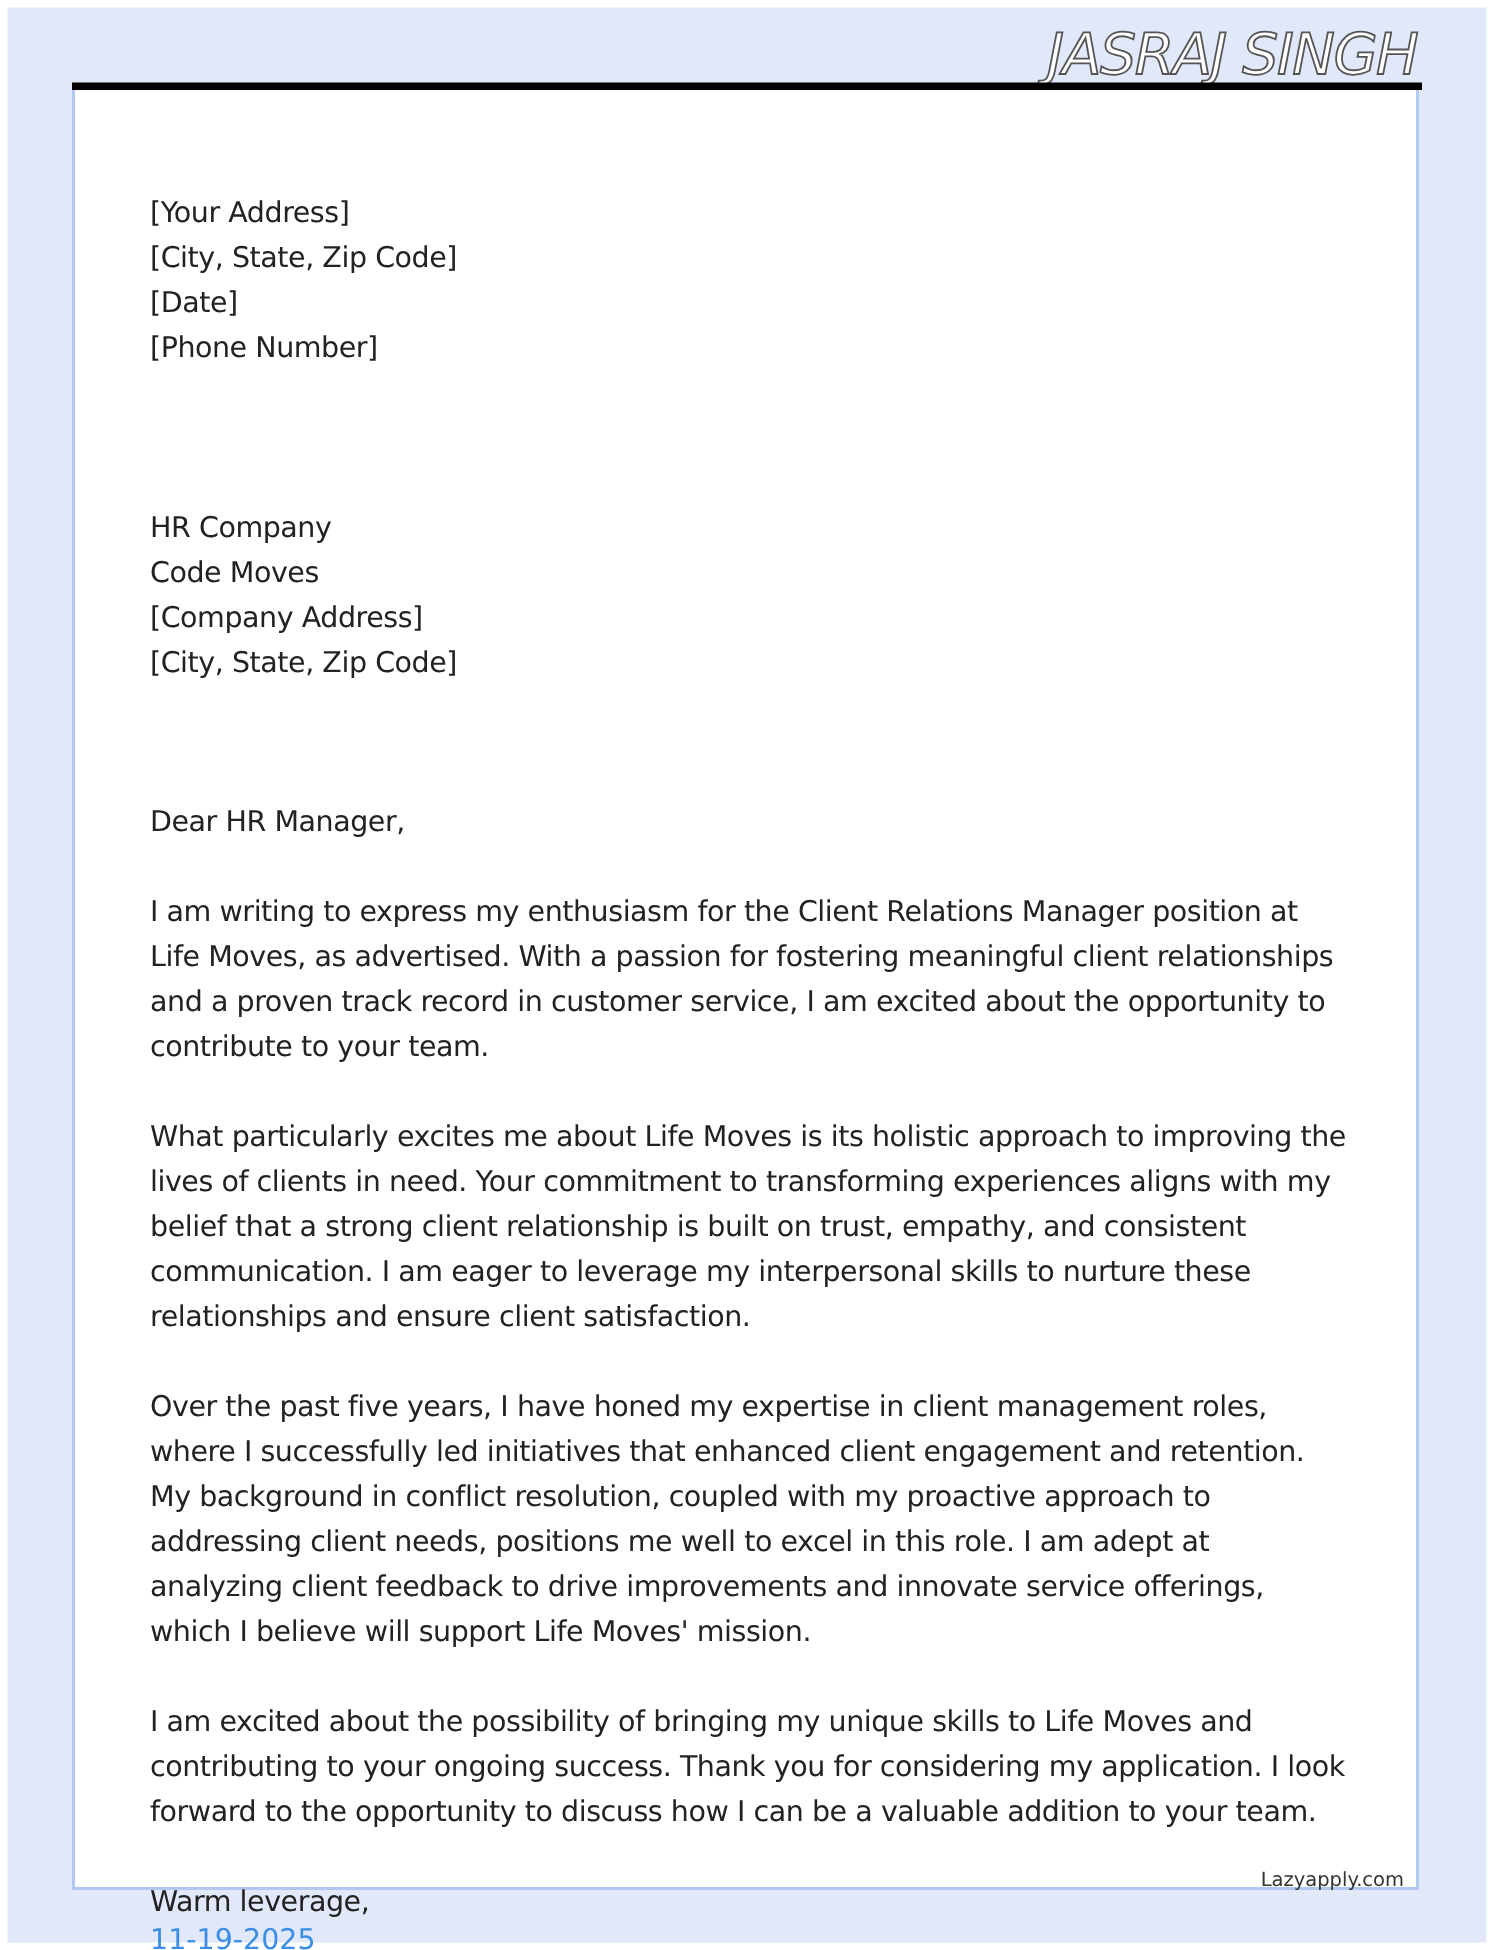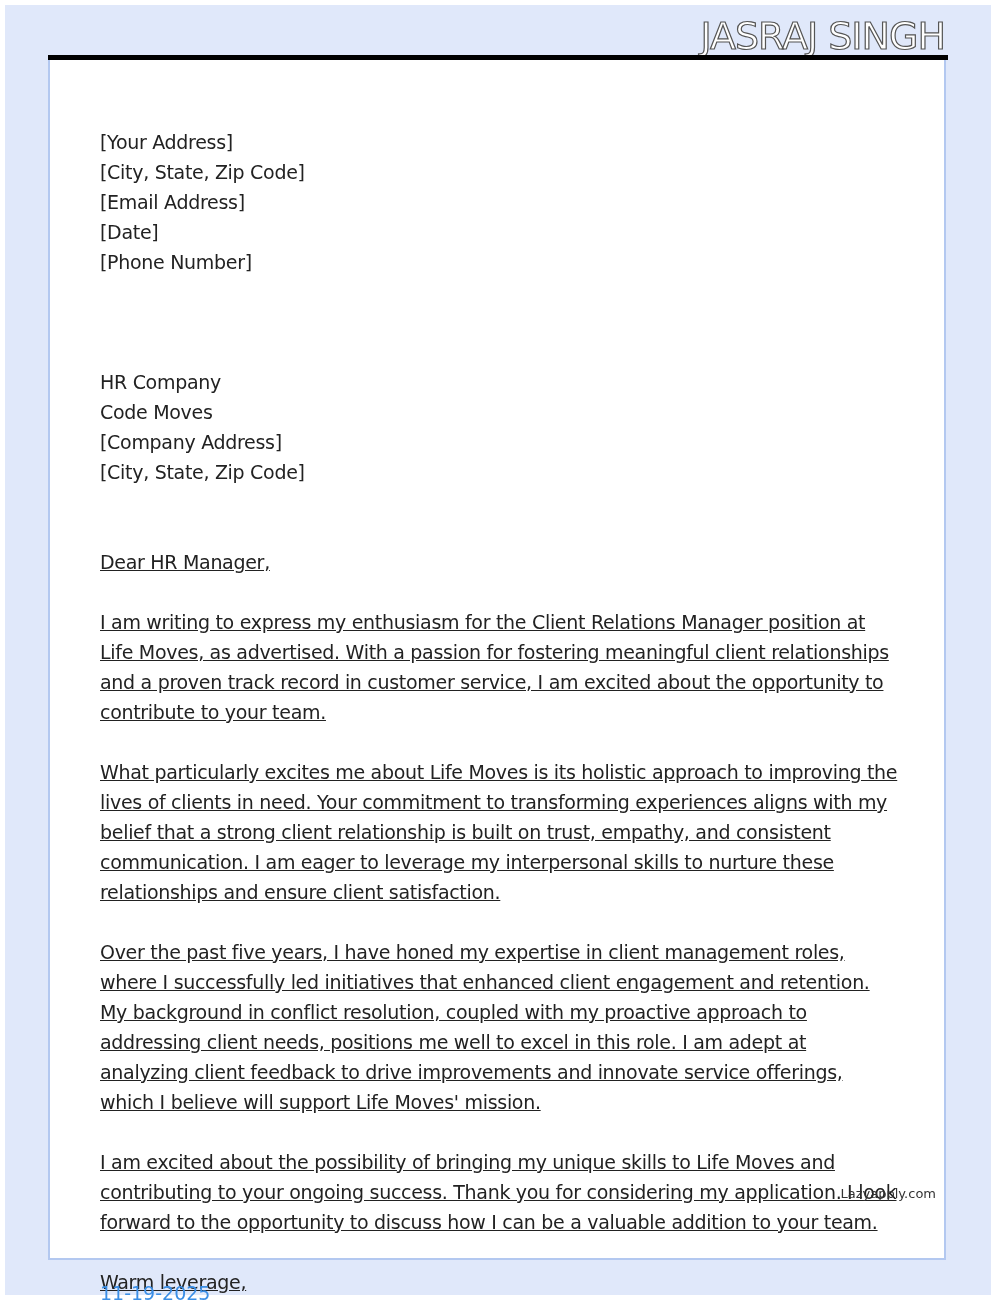--- a/index.html
+++ b/index.html
@@ -1,39 +1,38 @@
 <!DOCTYPE html>
 <html><head>
 <meta charset="utf-8">
 <style>
   html, body { margin:0; padding:0; }
   body { width:996px; height:1300px; background:#ffffff; position:relative; overflow:hidden; font-family:"DejaVu Sans", sans-serif; }
   .frame { position:absolute; left:5px; top:5px; width:986px; height:1290px; background:#e0e8fa; }
-  .name { position:absolute; right:51px; top:14px; font-size:38px; letter-spacing:-1px; color:#ffffff; -webkit-text-stroke:1.2px #555; font-family:"DejaVu Sans", sans-serif; line-height:44px; }
+  .name { position:absolute; right:51px; top:14px; font-size:38px; letter-spacing:-1px; color:#ffffff; -webkit-text-stroke:1.2px #555; font-family:"DejaVu Sans", sans-serif; line-height:44px;font-style:italic; }
   .rule { position:absolute; left:48px; top:55px; width:900px; height:5px; background:#000; }
   .page { position:absolute; left:48px; top:60px; width:898px; height:1200px; background:#fff; border-left:2px solid #b3c8f0; border-right:2px solid #b3c8f0; border-bottom:2px solid #b3c8f0; box-sizing:border-box; }
   .content { position:absolute; left:100px; top:97px; width:800px; font-size:19px; line-height:30px; color:#222; letter-spacing:-0.3px; }
-  .content p { margin:0 0 30px 0;text-decoration:underline; }
-  .brand { position:absolute; right:60px; top:1186px; font-size:13px; color:#333; }
+  .content p { margin:16px 0 30px 0; }
+  .brand { position:absolute; right:60px; top:1246px; font-size:13px; color:#333; }
   .date { position:absolute; left:100px; top:1278px; font-size:19px; color:#3a8ee6; line-height:30px; }
 </style>
 </head>
 <body>
 
 <div class="frame"></div>
 <div class="name">JASRAJ SINGH</div>
 <div class="rule"></div>
 <div class="page"></div>
 
 <div class="content">
   <p class="lines">
     </p>
     <div>[Your Address]</div>
     <div>[City, State, Zip Code]</div>
-    <div>[Email Address]</div>
     <div>[Date]</div>
     <div>[Phone Number]</div>
   <p></p>
   <div style="height:30px"></div>
   <p class="lines">
     </p>
     <div>HR Company</div>
     <div>Code Moves</div>
     <div>[Company Address]</div>
     <div>[City, State, Zip Code]</div>

